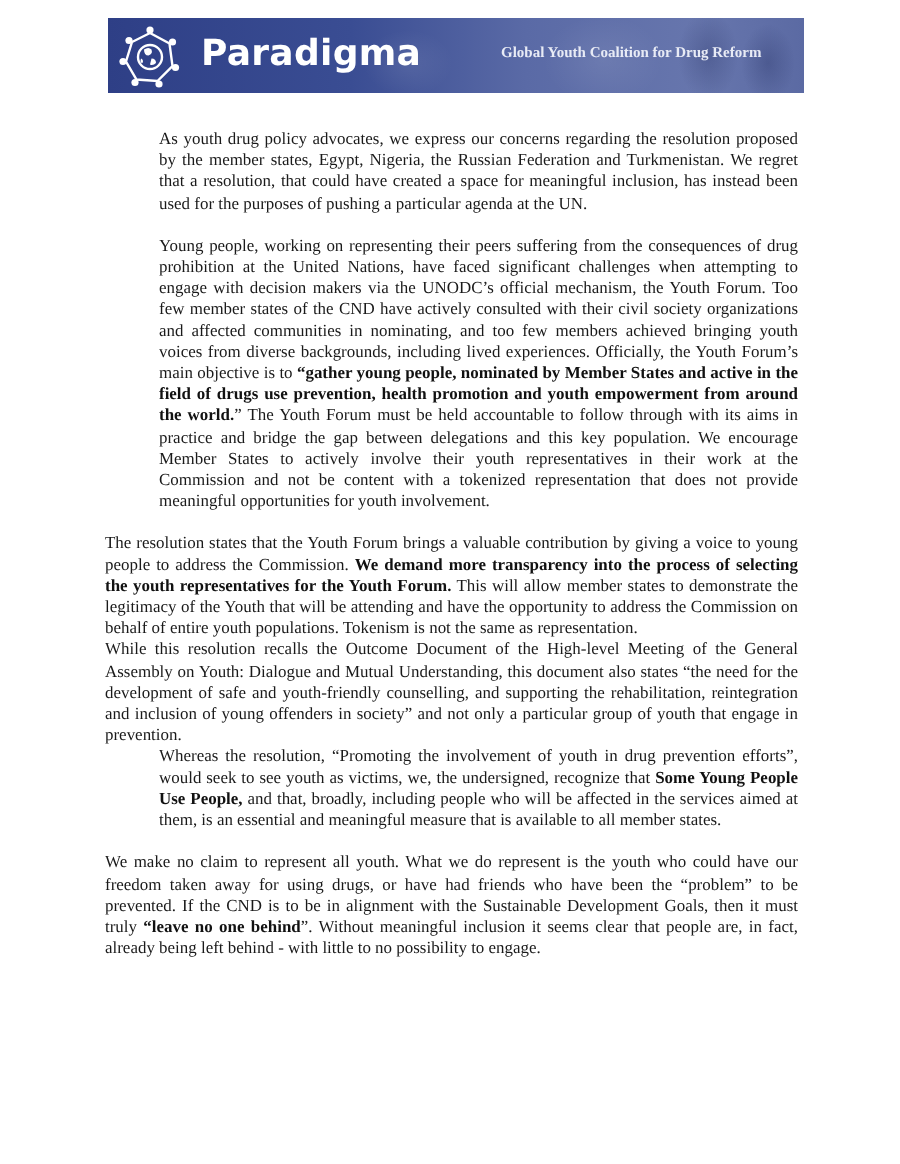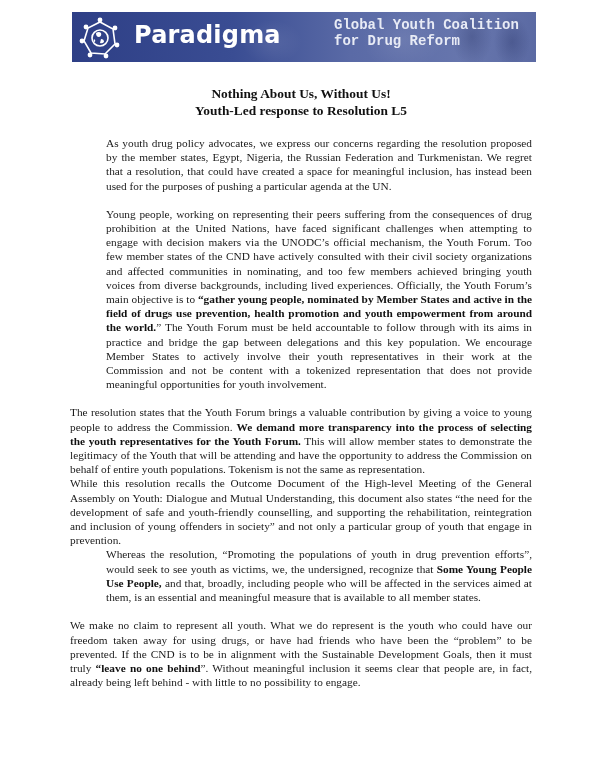--- a/index.html
+++ b/index.html
@@ -17,22 +17,22 @@
         radial-gradient(ellipse 20px 30px at 400px 25px, rgba(20,30,80,0.25), transparent),
         radial-gradient(ellipse 18px 26px at 440px 30px, rgba(20,30,80,0.25), transparent);
     }
     .logo { position: absolute; left: 6px; top: 4px; width: 44px; height: 44px; }
     .brand {
       position: absolute; left: 62px; top: 9px;
       font-family: "DejaVu Sans", sans-serif; font-weight: bold; font-size: 24px;
       color: #ffffff; letter-spacing: 0.2px;
     }
     .tagline {
-      position: absolute; left: 262px; top: 5px;
-      font-family: Liberation Mono, monospace; font-weight: bold; font-size: 14px;
+      position: absolute; left: 262px; top: 18px;
+      font-family: Liberation Serif, serif; font-weight: bold; font-size: 10px;
       color: #e8ebf5;
     }
     .content {
       position: absolute; left: 70px; top: 86px; width: 462px;
       font-family: "Liberation Serif", serif; font-size: 11.3px; line-height: 14.2px; color: #1a1a1a;
     }
     .title {
       text-align: center; font-weight: bold; font-size: 13.4px; line-height: 16.5px; margin: 0 0 17px 0; color: #111;
     }
     p { margin: 0; text-align: justify; }
@@ -58,35 +58,31 @@
         <circle cx="4" cy="25" r="2.4"></circle>
       <circle cx="8" cy="11" r="2.4"></circle>
       <path d="M18 17 q3 -2 5 0 q1 3 -2 4 q-3 0 -3 -4z M23 23 q3 0 3 3 q-2 2 -4 1z M16 23 q2 1 1 3 q-2 0 -1 -3z"></path>
     </g>
   </svg>
   <span class="brand">Paradigma</span>
   <span class="tagline">Global Youth Coalition for Drug Reform</span>
 </div>
 
 <div class="content">
-  <div class="title">
-    <div>Nothing About Us, Without Us!</div>
-    <div>Youth-Led response to Resolution L5</div>
-  </div>
 
   <p class="gap">As youth drug policy advocates, we express our concerns regarding the resolution proposed by the member states, Egypt, Nigeria, the Russian Federation and Turkmenistan. We regret that a resolution, that could have created a space for meaningful inclusion, has instead been used for the purposes of pushing a particular agenda at the UN.</p>
 
   <p class="gap">
     <span>Young people, working on representing their peers suffering from the consequences of drug prohibition at the United Nations, have faced significant challenges when attempting to engage with decision makers via the UNODC’s official mechanism, the Youth Forum. Too few member states of the CND have actively consulted with their civil society organizations and affected communities in nominating, and too few members achieved bringing youth voices from diverse backgrounds, including lived experiences. Officially, the Youth Forum’s main objective is to </span><b>“gather young people, nominated by Member States and active in the field of drugs use prevention, health promotion and youth empowerment from around the world.</b><span>” The Youth Forum must be held accountable to follow through with its aims in practice and bridge the gap between delegations and this key population. We encourage Member States to actively involve their youth representatives in their work at the Commission and not be content with a tokenized representation that does not provide meaningful opportunities for youth involvement.</span>
   </p>
 
   <p>
     <span>The resolution states that the Youth Forum brings a valuable contribution by giving a voice to young people to address the Commission. </span><b>We demand more transparency into the process of selecting the youth representatives for the Youth Forum.</b><span> This will allow member states to demonstrate the legitimacy of the Youth that will be attending and have the opportunity to address the Commission on behalf of entire youth populations. Tokenism is not the same as representation.</span>
   </p>
   <p>While this resolution recalls the Outcome Document of the High-level Meeting of the General Assembly on Youth: Dialogue and Mutual Understanding, this document also states “the need for the development of safe and youth-friendly counselling, and supporting the rehabilitation, reintegration and inclusion of young offenders in society” and not only a particular group of youth that engage in prevention.</p>
   <p class="gap">
-    <span>Whereas the resolution, “Promoting the populations of youth in drug prevention efforts”, would seek to see youth as victims, we, the undersigned, recognize that </span><b>Some Young People Use People,</b><span>  and that, broadly, including people who will be affected in the services aimed at them, is an essential and meaningful measure that is available to all member states.</span>
+    <span>Whereas the resolution, “Promoting the involvement of youth in drug prevention efforts”, would seek to see youth as victims, we, the undersigned, recognize that </span><b>Some Young People Use People,</b><span>  and that, broadly, including people who will be affected in the services aimed at them, is an essential and meaningful measure that is available to all member states.</span>
   </p>
 
   <p>
     <span>We make no claim to represent all youth. What we do represent is the youth who could have our freedom taken away for using drugs, or have had friends who have been the “problem” to be prevented. If the CND is to be in alignment with the Sustainable Development Goals, then it must truly </span><b>“leave no one behind</b><span>”. Without meaningful inclusion it seems clear that people are, in fact, already being left behind - with little to no possibility to engage.</span>
   </p>
 </div>
 
 </body></html>

